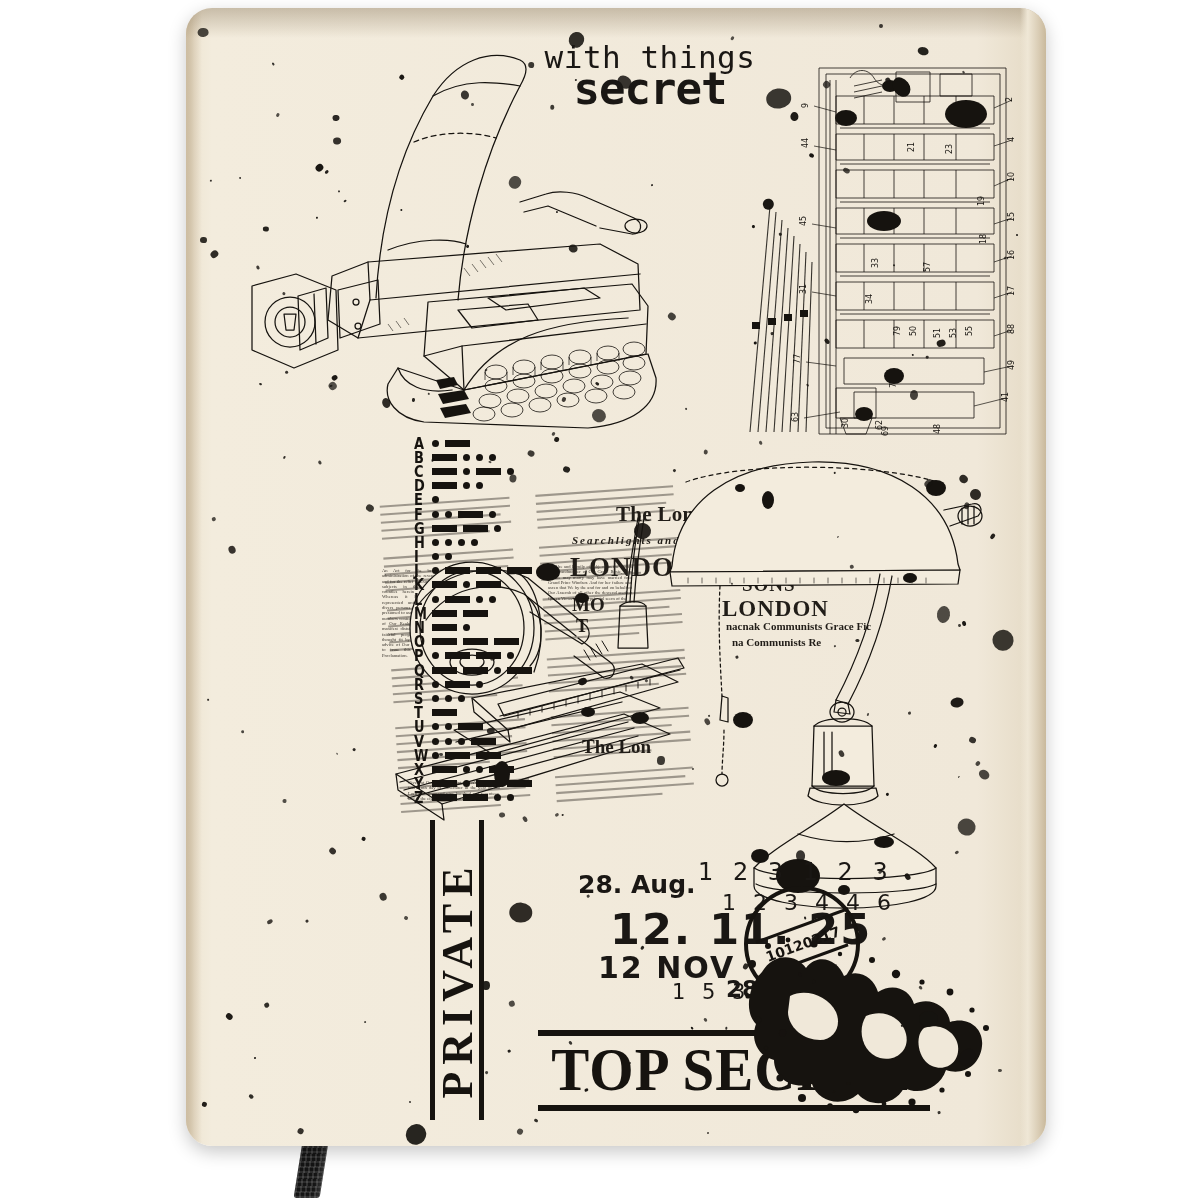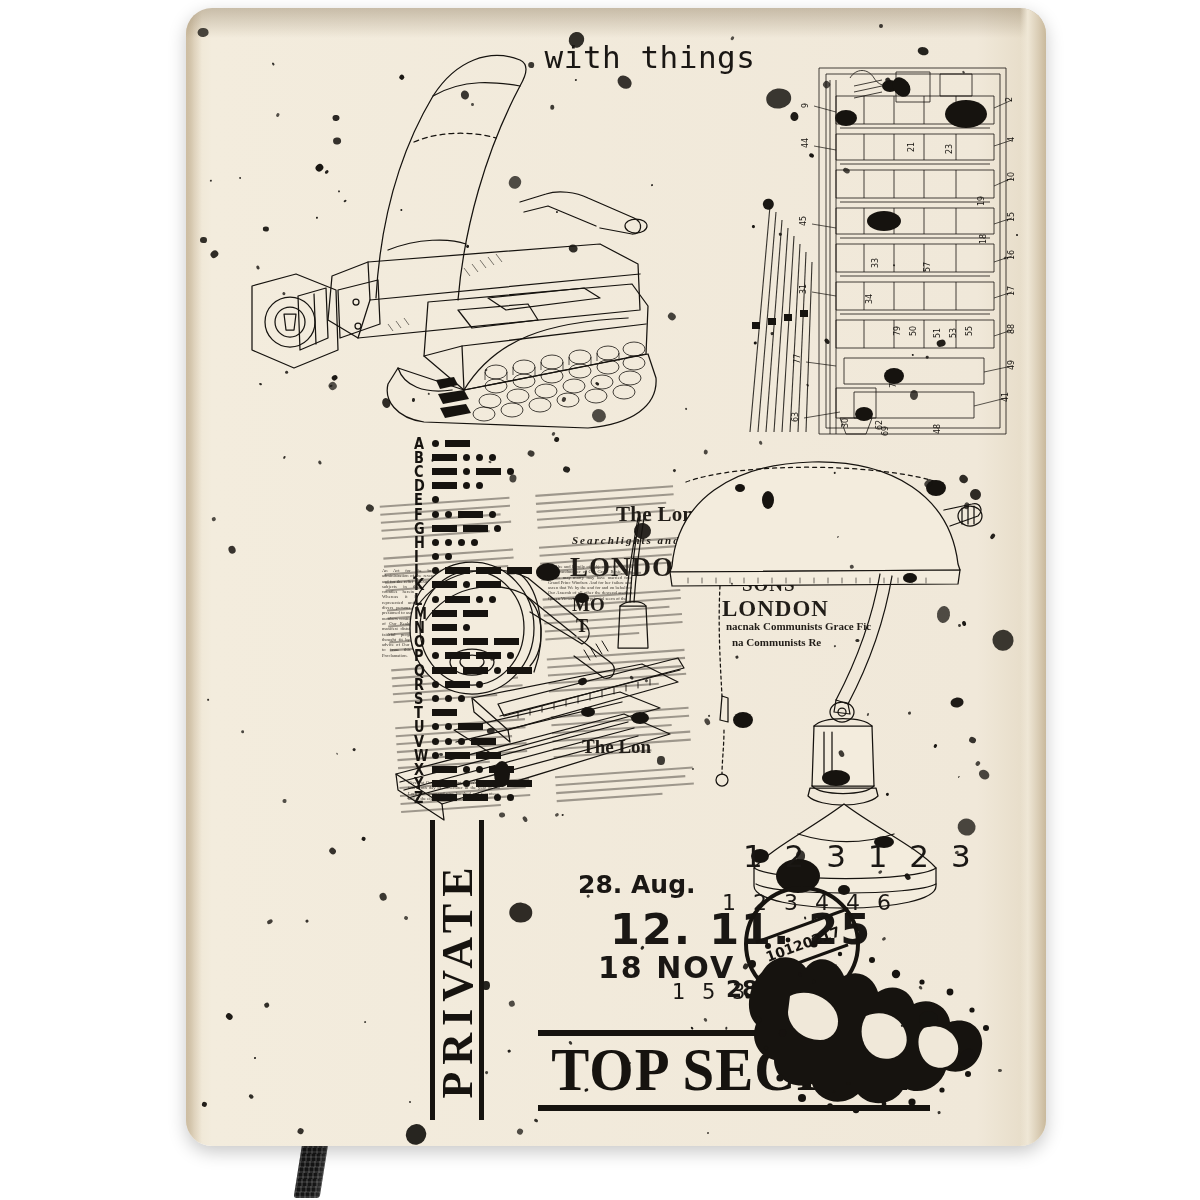--- a/index.html
+++ b/index.html
@@ -94,21 +94,21 @@
     font-family:"Liberation Serif",serif;font-weight:bold;
     font-size:57px;letter-spacing:1px;text-align:center;color:#16130f;
     line-height:1.0;padding:5px 0 7px 0;transform:scaleY(1.06);
   }
 
   
   .stamp{position:absolute;color:#1a1714;}
   .sans{font-family:"DejaVu Sans","Liberation Sans",sans-serif;}
 
   #d-aug1{left:392px;top:862px;font-size:25px;font-weight:bold;}
-  #d-nums1{left:512px;top:830px;font-size:31px;letter-spacing:6px;margin-left:45px;}
+  #d-nums1{left:512px;top:850px;font-size:24px;letter-spacing:6px;}
   #d-nums2{left:536px;top:882px;font-size:22px;letter-spacing:5px;}
   #d-big{left:424px;top:896px;font-size:43px;font-weight:bold;letter-spacing:2px;}
   #d-nov{left:412px;top:942px;font-size:30px;font-weight:bold;letter-spacing:2px;}
   #d-nums3{left:486px;top:972px;font-size:21px;letter-spacing:5px;}
   #d-aug2{left:540px;top:968px;font-size:23px;font-weight:bold;}
 
   
   #postmark{position:absolute;left:558px;top:878px;width:116px;height:116px;}
   #postmark .pcircle{
     position:absolute;inset:0;border:4px solid #16130f;border-radius:50%;
@@ -746,21 +746,21 @@
     <div id="topsecret">
       <div class="rule"></div>
       <div class="tstxt">TOP SECRET</div>
       <div class="rule"></div>
     </div>
 
     <div class="stamp sans" id="d-aug1">28. Aug.</div>
     <div class="stamp sans" id="d-nums1">1 2 3 1 2 3</div>
     <div class="stamp sans" id="d-nums2">1 2 3 4 4 6</div>
     <div class="stamp sans" id="d-big">12. 11. 25</div>
-    <div class="stamp sans" id="d-nov">18 NOV</div>
+    <div class="stamp sans" id="d-nov">12 NOV</div>
     <div class="stamp sans" id="d-nums3">1 5 3</div>
     <div class="stamp sans" id="d-aug2">28. Aug.</div>
 
     <div id="postmark" class="sans">
       <div class="pcircle"></div>
       <div class="pline a"></div>
       <div class="pline b"></div>
       <div class="pnum">10120217</div>
       <div class="pa">a</div>
       <div class="pcity">KHARKIV 23</div>
@@ -993,15 +993,16 @@
         <div class="splat" style="left: 150.4px; top: 745.3px; width: 1.7px; height: 1.4px; opacity: 0.98; transform: rotate(75deg);"></div>
         <div class="splat" style="left: 811.6px; top: 1060.9px; width: 3.5px; height: 3px; opacity: 0.75; transform: rotate(2deg);"></div>
         <div class="splat" style="left: 177.8px; top: 1012.9px; width: 2.1px; height: 2.2px; opacity: 0.82; transform: rotate(62deg);"></div>
       </div>
 
     <div id="pageblock"></div>
   </div>
 
   <div id="headline">
     <span class="l1">with things</span>
+    <span class="l3">secret</span>
   </div>
 
 </div>
 
 </body></html>

